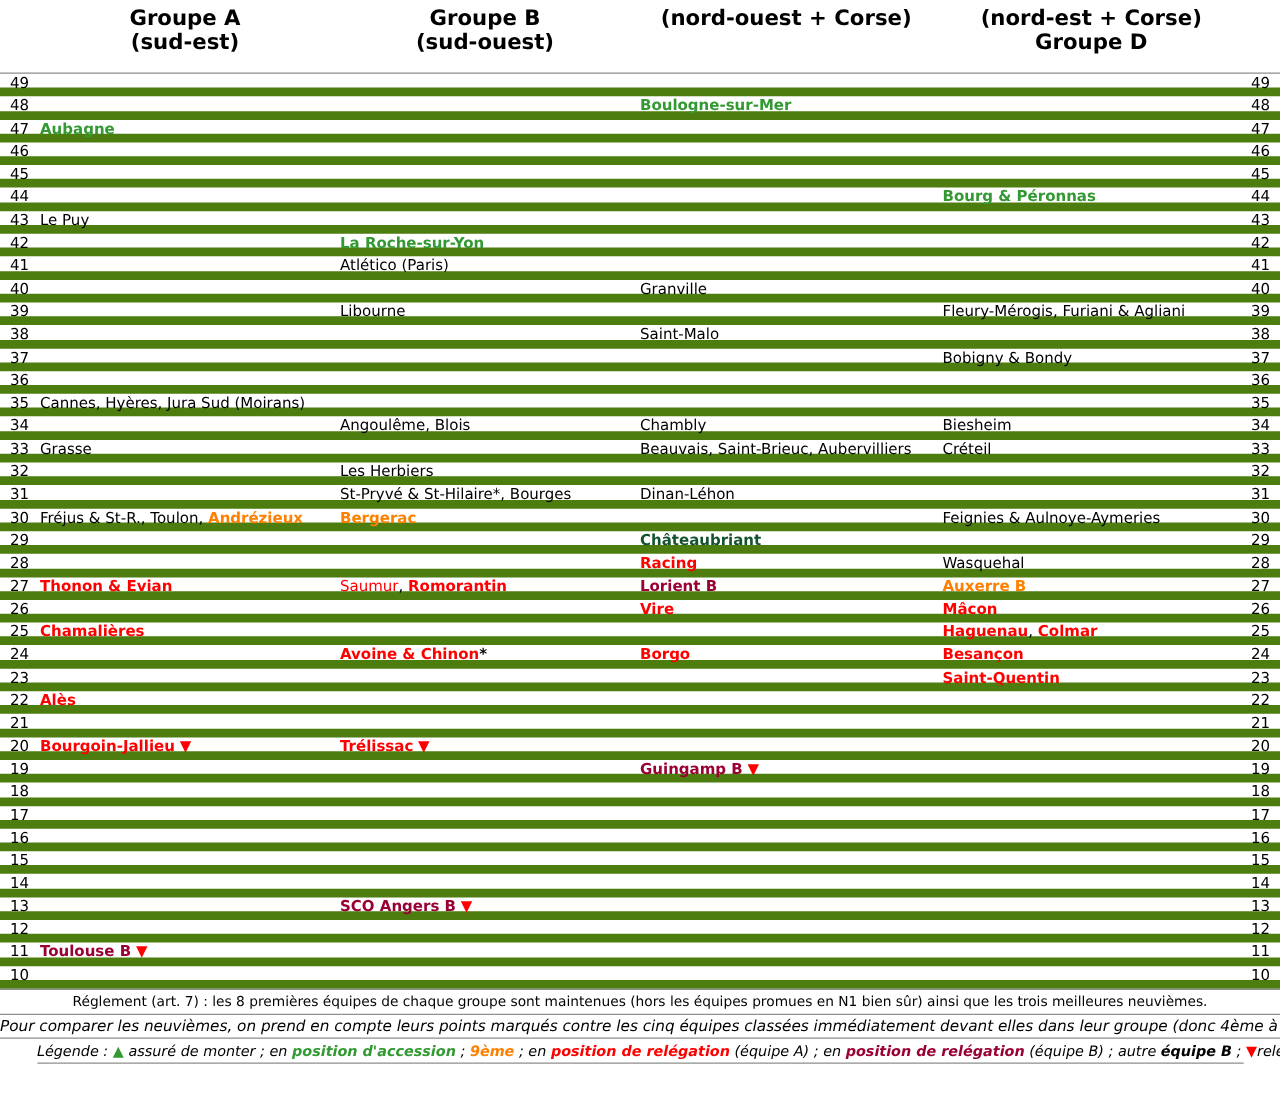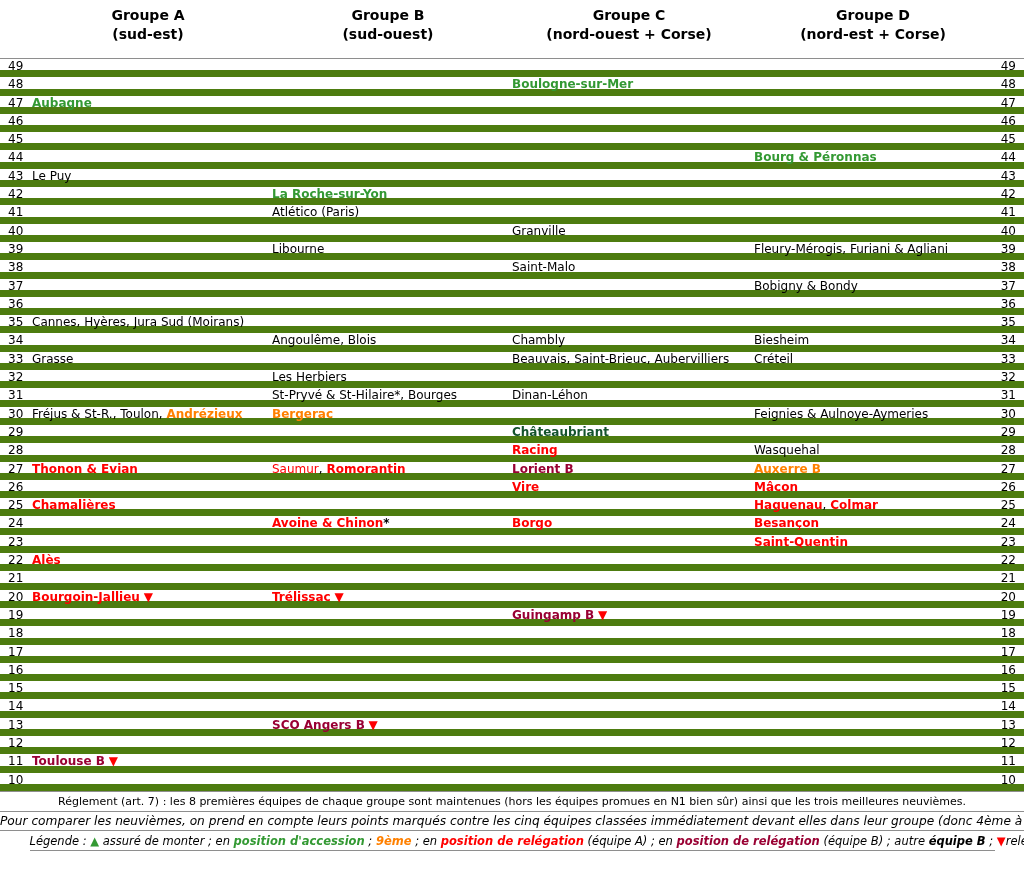--- a/index.html
+++ b/index.html
@@ -1,19 +1,19 @@
 <!DOCTYPE html>
 <html><head>
 <meta charset="utf-8">
 <style>
   html,body{margin:0;padding:0;background:#ffffff;}
   body{width:1024px;height:895px;font-family:"DejaVu Sans","Liberation Sans",sans-serif;color:#000;overflow:hidden;}
   .grid6{display:grid;grid-template-columns:28px 240px 240px 242px 246px 28px;}
   .hdr{height:58px;padding-top:6px;box-sizing:border-box;}
-  .ghead{text-align:center;font-weight:bold;font-size:14px;line-height:19px;}
+  .ghead{text-align:center;font-weight:bold;font-size:17px;line-height:19px;}
   .table{border-top:1px solid #8e8e8e;}
   .trow{height:18.3px;box-sizing:border-box;border-bottom:7px solid #4d7c0f;align-items:center;font-size:12px;white-space:nowrap;}
   .cell{overflow:visible;}
   .team{padding-left:4px;}
   .num{font-size:12px;}
   .numL{padding-left:8px;}
   .numR{text-align:right;padding-right:8px;}
   .footnote{width:512px;margin:8px auto 0;border-top:1px solid #8e8e8e;height:21px;line-height:22px;text-align:center;font-style:italic;font-size:12px;box-sizing:border-box;white-space:nowrap;}
   .note1{border-top:1px solid #8e8e8e;height:20px;line-height:20px;text-align:center;font-size:11px;box-sizing:border-box;white-space:nowrap;}
   .note2{border-top:1px solid #8e8e8e;border-bottom:1px solid #8e8e8e;height:20px;line-height:19px;text-align:center;font-style:italic;font-size:12.2px;box-sizing:border-box;white-space:nowrap;}
@@ -28,26 +28,25 @@
     <div class="cell"></div>
     <div class="ghead">
       <div>Groupe A</div>
       <div>(sud-est)</div>
     </div>
     <div class="ghead">
       <div>Groupe B</div>
       <div>(sud-ouest)</div>
     </div>
     <div class="ghead">
-      <div>Groupe C</div>
       <div>(nord-ouest + Corse)</div>
     </div>
     <div class="ghead">
+      <div>(nord-est + Corse)</div>
       <div>Groupe D</div>
-      <div>(nord-est + Corse)</div>
     </div>
     <div class="cell"></div>
   </div>
 
   <div class="table">
       <div class="grid6 trow">
         <div class="cell num numL">49</div>
         <div class="cell team"></div>
         <div class="cell team"></div>
         <div class="cell team"></div>

